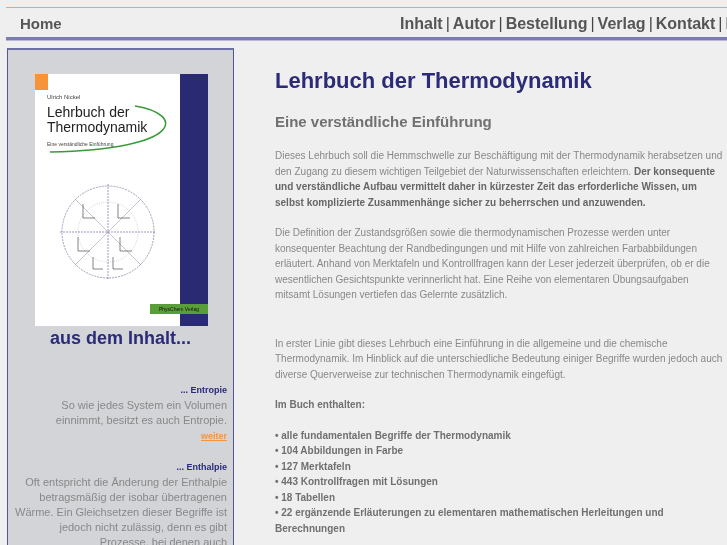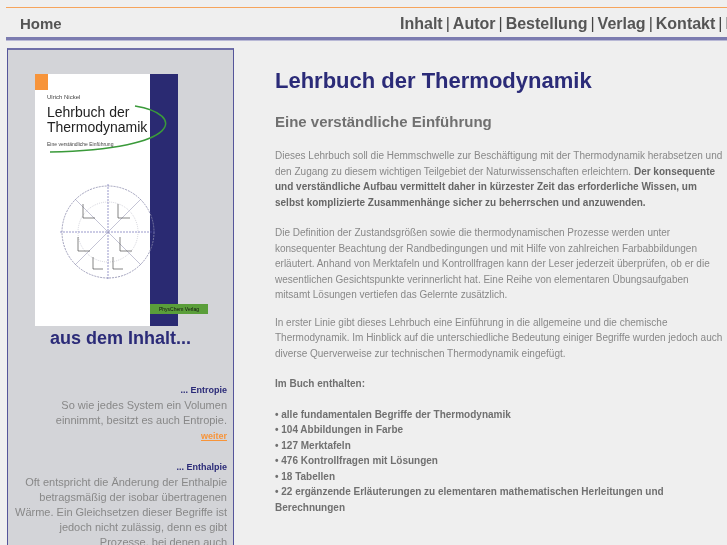--- a/index.html
+++ b/index.html
@@ -16,21 +16,21 @@
   .nav a { color:#555; text-decoration:none; }
   .nav .sep { color:#444; font-weight:normal; margin:0 3px; }
   .blue-rule { position:absolute; left:6px; right:0; top:37px; height:3px; background:#7c7cb0; border-bottom:1px solid #b9b9d6; }
 
   .sidebar {
     position:absolute; left:7px; top:48px; width:227px; height:520px;
     background:#d3d4d8; border:1px solid #55559a; border-top:2px solid #6f6fa8;
     box-sizing:border-box;
   }
   .cover {
-    position:absolute; left:27px; top:24px; width:143px; height:252px;
+    position:absolute; left:27px; top:24px; width:173px; height:252px;
     background:#fff;
   }
   .cover .orange { position:absolute; left:0; top:0; width:13px; height:16px; background:#f7943a; }
   .cover .spine { position:absolute; right:0; top:0; width:28px; height:100%; background:#2a2a72; }
   .cover .author { position:absolute; left:12px; top:20px; font-size:6px; color:#444; }
   .cover .ctitle { position:absolute; left:12px; top:31px; font-size:14px; line-height:15px; color:#222; }
   .cover .csub { position:absolute; left:12px; top:67px; font-size:5px; color:#444; }
   .cover .circ { position:absolute; left:23px; top:108px; width:100px; height:100px; }
   .cover .pub { position:absolute; left:115px; top:230px; width:58px; height:10px; background:#5a9e3a; font-size:5px; color:#111; line-height:10px; text-align:center; }
 
@@ -92,23 +92,23 @@
     <div class="ttl">... Enthalpie</div>
     <div>Oft entspricht die Änderung der Enthalpie betragsmäßig der isobar übertragenen Wärme. Ein Gleichsetzen dieser Begriffe ist jedoch nicht zulässig, denn es gibt Prozesse, bei denen auch</div>
   </div>
 </div>
 
 <div class="main">
   <h1>Lehrbuch der Thermodynamik</h1>
   <h2>Eine verständliche Einführung</h2>
   <p class="p" style="margin-top:18px"><span>Dieses Lehrbuch soll die Hemmschwelle zur Beschäftigung mit der Thermodynamik herabsetzen und den Zugang zu diesem wichtigen Teilgebiet der Naturwissenschaften erleichtern. </span><b>Der konsequente und verständliche Aufbau vermittelt daher in kürzester Zeit das erforderliche Wissen, um selbst komplizierte Zusammenhänge sicher zu beherrschen und anzuwenden.</b></p>
   <p class="p" style="margin-top:15px">Die Definition der Zustandsgrößen sowie die thermodynamischen Prozesse werden unter konsequenter Beachtung der Randbedingungen und mit Hilfe von zahlreichen Farbabbildungen erläutert. Anhand von Merktafeln und Kontrollfragen kann der Leser jederzeit überprüfen, ob er die wesentlichen Gesichtspunkte verinnerlicht hat. Eine Reihe von elementaren Übungsaufgaben mitsamt Lösungen vertiefen das Gelernte zusätzlich.</p>
-  <p class="p" style="margin-top:12px">In erster Linie gibt dieses Lehrbuch eine Einführung in die allgemeine und die chemische Thermodynamik. Im Hinblick auf die unterschiedliche Bedeutung einiger Begriffe wurden jedoch auch diverse Querverweise zur technischen Thermodynamik eingefügt.</p>
+  <p class="p" style="margin-top:33px">In erster Linie gibt dieses Lehrbuch eine Einführung in die allgemeine und die chemische Thermodynamik. Im Hinblick auf die unterschiedliche Bedeutung einiger Begriffe wurden jedoch auch diverse Querverweise zur technischen Thermodynamik eingefügt.</p>
   <div class="list" style="margin-top:15px">Im Buch enthalten:</div>
   <div class="list" style="margin-top:15px">
     <div>• alle fundamentalen Begriffe der Thermodynamik</div>
     <div>• 104 Abbildungen in Farbe</div>
     <div>• 127 Merktafeln</div>
-    <div>• 476 Kontrollfragen mit Lösungen</div>
+    <div>• 443 Kontrollfragen mit Lösungen</div>
     <div>• 18 Tabellen</div>
     <div>• 22 ergänzende Erläuterungen zu elementaren mathematischen Herleitungen und Berechnungen</div>
   </div>
 </div>
 
 </body></html>

